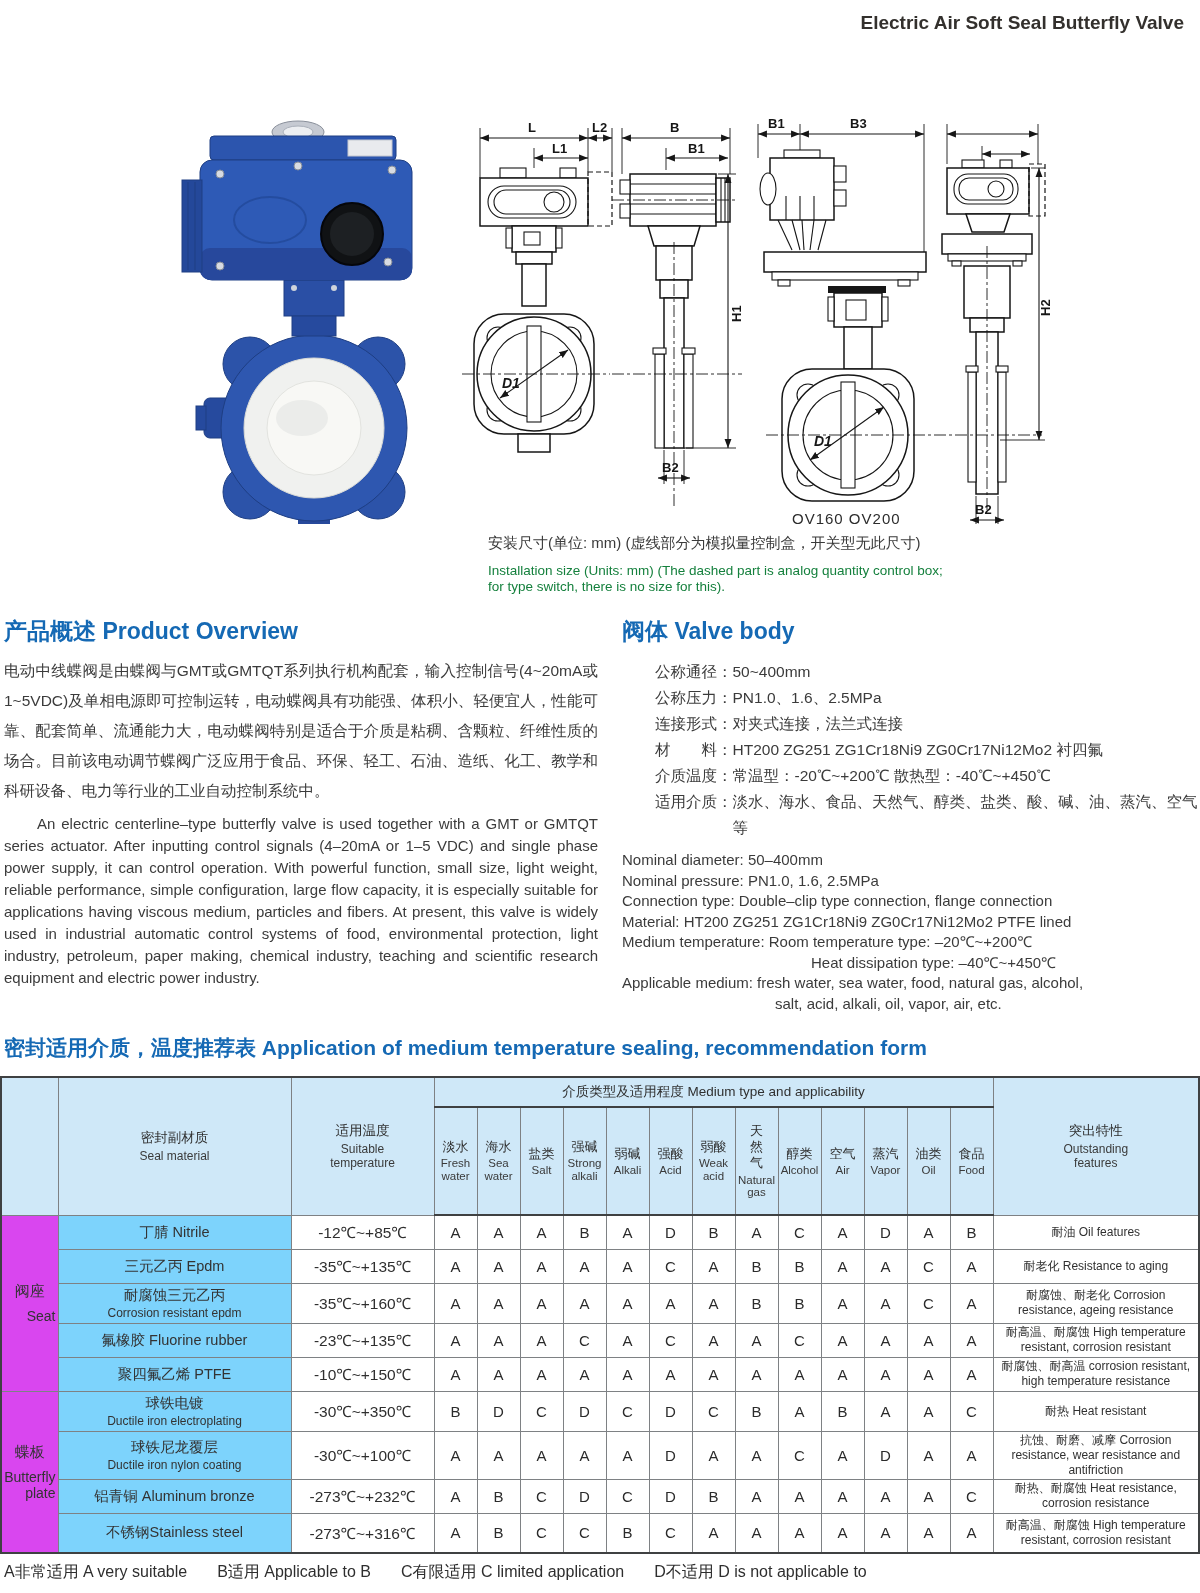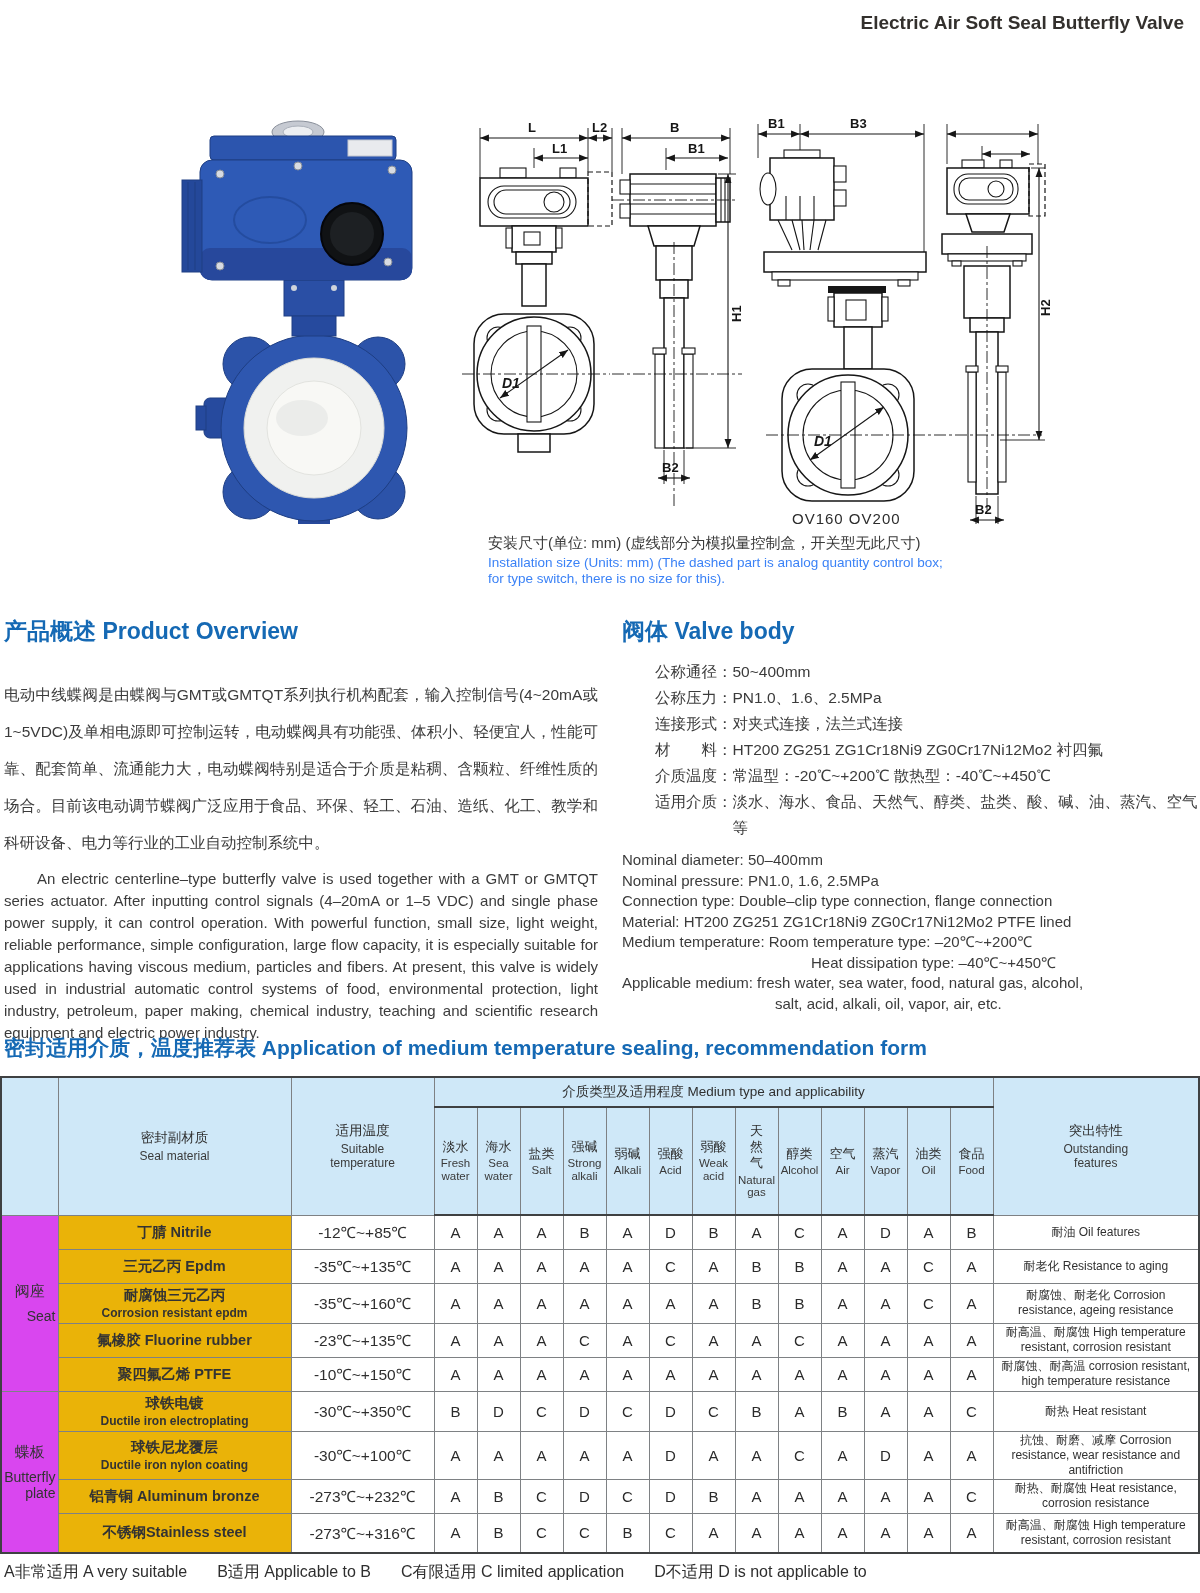--- a/index.html
+++ b/index.html
@@ -10,32 +10,32 @@
   .title-block { position:absolute; top:8px; right:16px; text-align:right; color:#33302d; }
   .title-zh { font-size:27px; font-weight:bold; letter-spacing:2px; }
   .title-en { font-size:19px; font-weight:bold; margin-top:4px; }
 
   
   .photo { position:absolute; left:148px; top:96px; }
   .draw1 { position:absolute; left:460px; top:116px; }
   .draw2 { position:absolute; left:742px; top:110px; }
   .inst-note { position:absolute; left:488px; top:534px; width:600px; }
   .inst-zh { font-size:15px; color:#3a3a3a; }
-  .inst-en { font-size:13.5px; line-height:16px; color:#3b82f6; margin-top:2px; }
+  .inst-en { font-size:13.5px; line-height:16px; color:#15803d; margin-top:10px; }
 
   svg text { font-family:"Liberation Sans", sans-serif; }
   .dimlab { font-size:13px; font-weight:bold; fill:#161616; }
   .dimlab-i { font-size:14px; font-weight:bold; font-style:italic; fill:#161616; }
   .capt { font-size:15px; fill:#2c2c2c; letter-spacing:1px; }
 
   
   .overview { position:absolute; left:4px; top:616px; width:594px; }
   .valvebody { position:absolute; left:622px; top:616px; width:576px; }
   .sec-head { font-size:23px; font-weight:bold; color:#1569b4; }
-  .p-zh { margin-top:29px; font-size:15.5px; line-height:37px; text-align:justify; color:#3b3b3b; }
+  .p-zh { margin-top:9px; font-size:15.5px; line-height:30px; text-align:justify; color:#3b3b3b; }
   .p-en { margin-top:7px; font-size:15px; line-height:22px; text-align:justify; color:#3b3b3b; text-indent:2.2em; }
   .spec-zh { margin-top:12px; font-size:15.5px; color:#3b3b3b; }
   .spec-zh div { line-height:26px; padding-left:5em; text-indent:-5em;margin-left:33px; }
   .spec-en { margin-top:9px; font-size:15px; color:#3b3b3b; }
   .spec-en div { line-height:20.5px; }
   .ind1 { padding-left:12.6em; }
   .ind2 { padding-left:10.2em; }
 
   
   .tbl-title { position:absolute; left:4px; top:1034px; font-size:21px; font-weight:bold; color:#1569b4; }
@@ -44,21 +44,21 @@
   table.seal th, table.seal td { border:1px solid #7e8184; text-align:center; vertical-align:middle; padding:1px 2px; }
   th.hblue { background:#cfe8f8; font-weight:normal; }
   .h-zh { font-size:13.5px; color:#303030; }
   .h-en { font-size:12px; color:#3a3a3a; white-space:pre-line; line-height:1.2; margin-top:2px; }
   .medgrp { font-size:13.5px; color:#303030; border-bottom:2px solid #3f4142 !important; }
   .med-zh { font-size:13px; color:#303030; white-space:pre-line; line-height:1.25; }
   .med-en { font-size:11.5px; color:#3a3a3a; line-height:1.1; margin-top:2px; }
   tr.medrow th { border-bottom:2px solid #3f4142; }
   .gcell { background:#d946ef; font-size:15px; color:#333; }
   .g-en { font-size:14px; margin-top:7px;text-align:right; }
-  .ncell { background:#eab308; font-size:14.5px; color:#333;font-weight:bold; }
+  .ncell { background:#7dd3fc; font-size:14.5px; color:#333; }
   .n2 { font-size:12px; margin-top:1px; }
   .tcell { font-size:15.5px; color:#2f2f2f; }
   .acell { font-size:15px; color:#2b2b2b; }
   .fcell { font-size:12px; line-height:1.25; color:#303030; }
   tr.h34 { height:34px; } tr.h40 { height:40px; }
 
   
   .legend { position:absolute; left:4px; top:1562px; display:flex; gap:30px; font-size:16px; color:#2e2e2e; }
 
   

